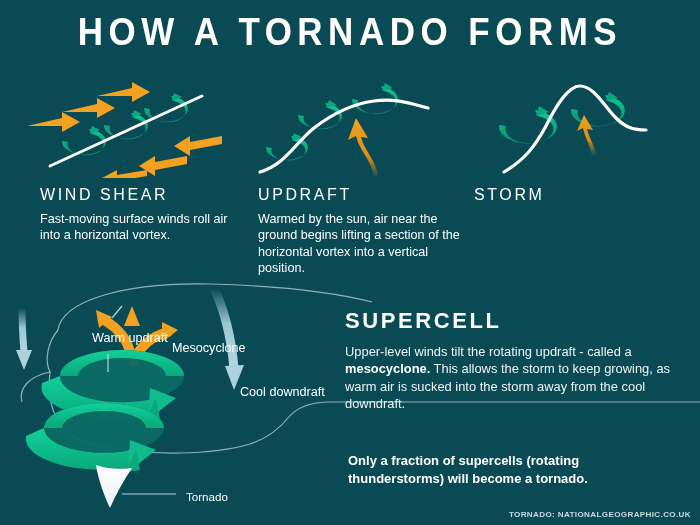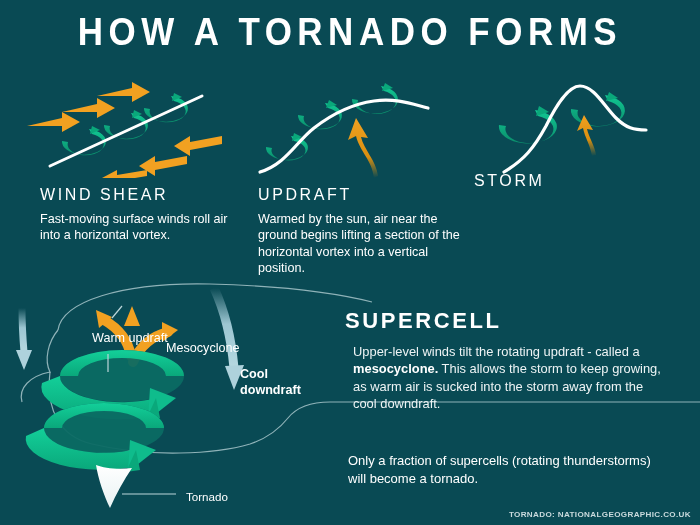--- a/index.html
+++ b/index.html
@@ -27,66 +27,66 @@
   
   .illus{position:absolute;}
   #illus-wind-shear{left:22px;top:78px;}
   #illus-updraft{left:252px;top:78px;}
   #illus-storm{left:466px;top:78px;}
 
   
   .step{position:absolute;}
   #step-wind-shear{left:40px;top:186px;width:195px;}
   #step-updraft{left:258px;top:186px;width:205px;}
-  #step-storm{left:474px;top:172px;width:215px;}
+  #step-storm{left:474px;top:186px;width:215px;}
   .step h2{
     margin:0 0 7px 0;
     font-size:16px;font-weight:normal;
     letter-spacing:2.6px;
     color:#ffffff;
   }
   .step p{
     margin:0;
     font-size:12.6px;line-height:16.4px;
     color:#ffffff;
     font-weight:500;
   }
 
   
   #supercell-block{position:absolute;left:345px;top:308px;width:332px;}
   #supercell-block h2{
     margin:0 0 9px 0;
     font-size:22px;font-weight:bold;letter-spacing:2.6px;color:#ffffff;
   }
   #supercell-block p{
-    margin:8px;font-size:12.9px;line-height:17.4px;color:#eef4f5;font-weight:500;
+    margin:0;font-size:12.9px;line-height:17.4px;color:#eef4f5;font-weight:500;
   }
   #supercell-block p b{font-weight:bold;color:#ffffff;}
 
   
   #bottom-callout{
     position:absolute;left:348px;top:452px;width:320px;
-    font-size:13px;line-height:17.6px;font-weight:normal;color:#ffffff;
+    font-size:13px;line-height:17.6px;font-weight:bold;color:#ffffff;
   }
 
   
   #source{
     position:absolute;right:9px;bottom:6px;
     font-size:8.1px;letter-spacing:.35px;
     color:#c9dadd;font-weight:600;
   }
 
   
   .dlabel{
     position:absolute;font-size:12.6px;line-height:16px;
     color:#ffffff;font-weight:500;
   }
   #label-warm-updraft{left:92px;top:330px;width:82px;}
-  #label-mesocyclone{left:166px;top:340px;width:110px;}
-  #label-cool-downdraft{left:240px;top:366px;width:92px;font-weight:bold;}
+  #label-mesocyclone{left:172px;top:340px;width:110px;}
+  #label-cool-downdraft{left:240px;top:384px;width:92px;}
   #label-tornado{left:186px;top:489px;font-size:11.6px;}
 
   
   #diagram{position:absolute;left:0;top:270px;width:360px;height:255px;}
   #diagram-bg{position:absolute;left:0;top:268px;width:700px;height:257px;}
 </style>
 </head>
 <body>
 
 <div class="stage">

